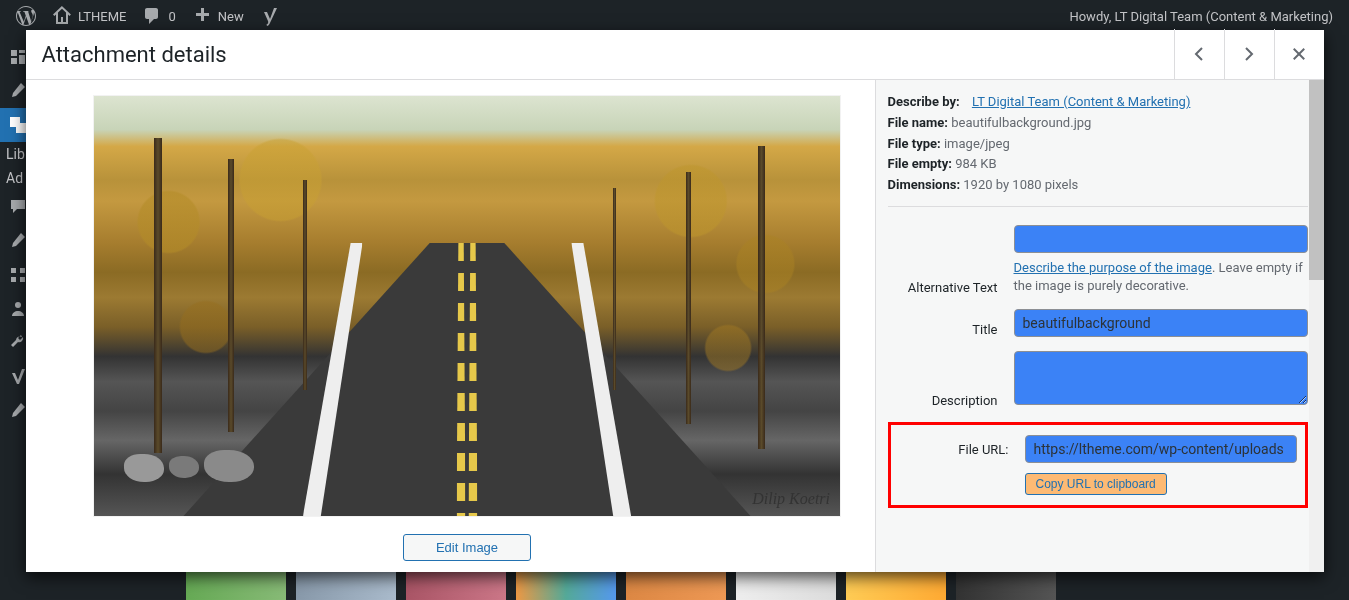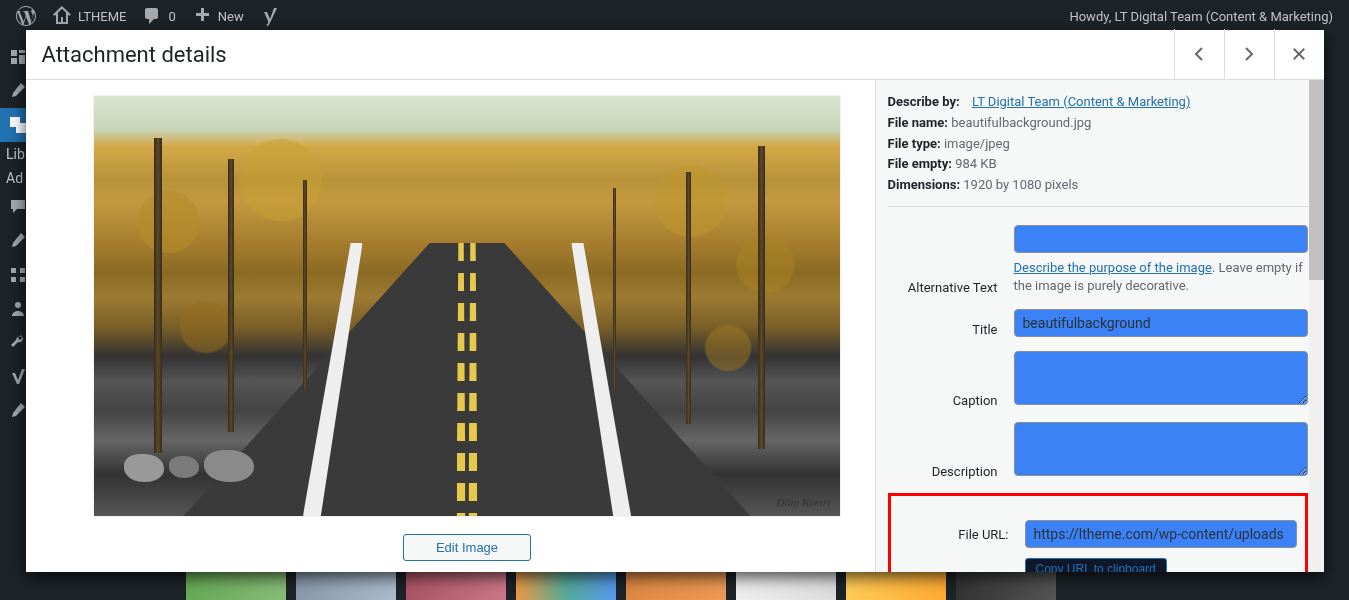--- a/index.html
+++ b/index.html
@@ -211,21 +211,21 @@
     .t4 { right: 10%; top: 12%; width: 7px; height: 72%; }
     .t5 { right: 20%; top: 18%; width: 5px; height: 60%; }
     .t6 { right: 30%; top: 22%; width: 3px; height: 48%; }
     .rocks { position: absolute; bottom: 8%; left: 4%; width: 30%; height: 12%; }
     .rock { position: absolute; background: #888; border-radius: 40% 50% 45% 50%; }
     .r1 { left: 0; bottom: 0; width: 40px; height: 28px; background:#999;}
     .r2 { left: 45px; bottom: 4px; width: 30px; height: 22px; background:#7a7a7a;}
     .r3 { left: 80px; bottom: 0; width: 50px; height: 32px; background:#8a8a8a;}
     .signature {
       position: absolute; right: 10px; bottom: 8px;
-      font-family: cursive; font-size: 11px; color: #333; font-style: italic;
+      font-family: cursive; font-size: 16px; color: #333; font-style: italic;
     }
 
     .edit-image-btn {
       margin-top: 18px;
       padding: 5px 32px;
       border: 1px solid #2271b1;
       background: #f6f7f7;
       color: #2271b1;
       border-radius: 3px;
       font-size: 13px;
@@ -273,28 +273,28 @@
       font-family: inherit;
       background: #3b82f6;
       color: #2c3338;
     }
     .form-row textarea { min-height: 54px; resize: vertical; }
     .help-text { font-size: 13px; color: #646970; margin-top: 6px; line-height: 1.4; }
     .help-text a { color: #2271b1; text-decoration: underline; }
 
     .url-box {
       border: 3px solid #ff0000;
-      padding: 24px 8px 10px 8px;
+      padding: 10px 8px 10px 8px;
       margin-top: 6px;
     }
     .url-box .form-row { margin-bottom: 10px; align-items: center; }
     .url-box .form-row label { padding-top: 0; }
     .copy-btn {
       border: 1px solid #2271b1;
-      background: #0f172a;
+      background: #fdba74;
       color: #2271b1;
       padding: 3px 10px;
       border-radius: 3px;
       font-size: 12px;
       cursor: pointer;
       margin-left: 126px;
       text-align: right;
     }
 
     .modal-scrollbar {
@@ -518,26 +518,20 @@
           </div>
         </div>
 
         <div class="form-row">
           <label>Title</label>
           <div class="field">
             <input type="text" value="beautifulbackground" style="">
           </div>
         </div>
 
-        <div class="form-row">
-          <label>Caption</label>
-          <div class="field">
-            <textarea style=""></textarea>
-          </div>
-        </div>
 
         <div class="form-row">
           <label>Description</label>
           <div class="field">
             <textarea style=""></textarea>
           </div>
         </div>
 
         <div class="url-box">
           <div class="form-row">

